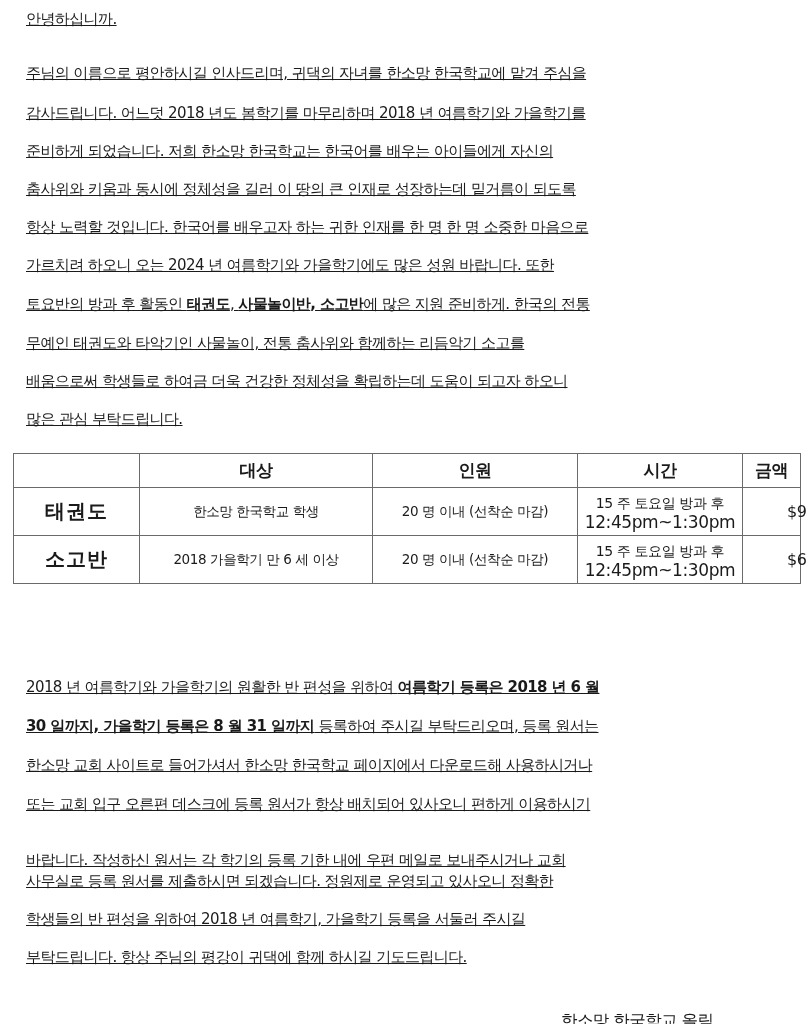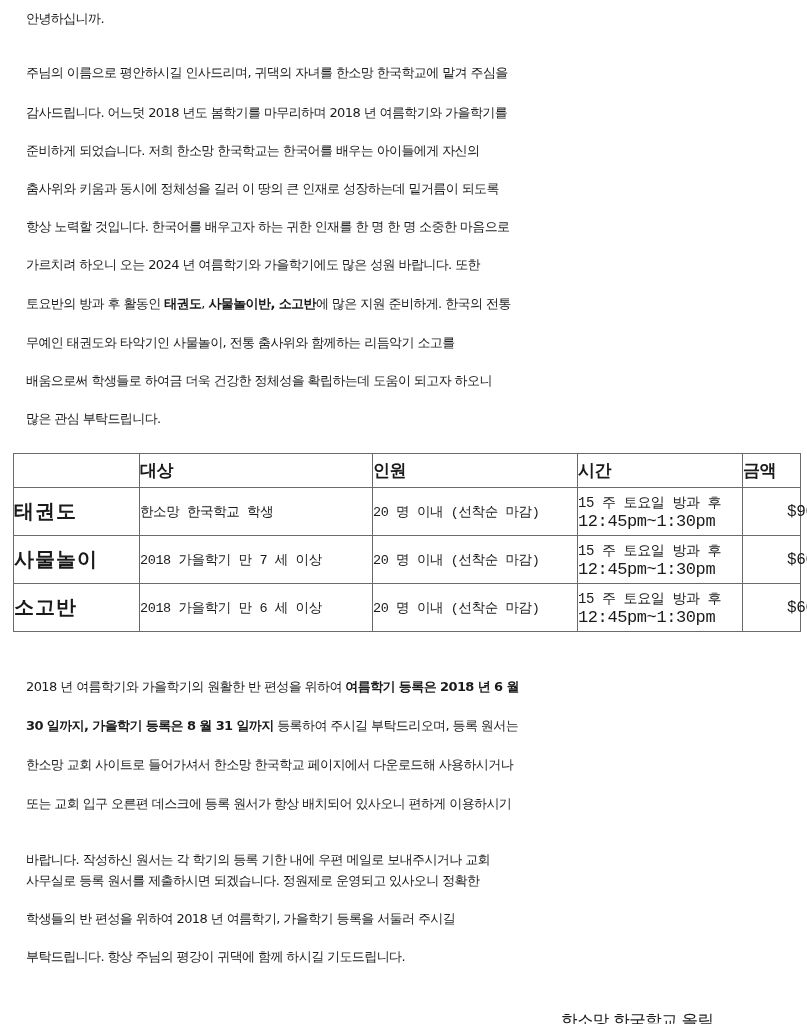--- a/index.html
+++ b/index.html
@@ -2,32 +2,32 @@
 <html><head>
 <meta charset="utf-8">
 <style>
   html, body { margin: 0; padding: 0; background: #ffffff; }
   body {
     width: 807px; height: 1024px; position: relative; overflow: hidden;
     font-family: "DejaVu Sans", "Liberation Sans", sans-serif;
     color: #1a1a1a;
   }
   .line {
-    position: absolute; left: 26px; font-size: 13px; white-space: nowrap;
-    letter-spacing: -0.6px; line-height: 20px;
+    position: absolute; left: 26px; font-size: 15px; white-space: nowrap;
+    letter-spacing: -0.6px; line-height: 20px; text-decoration: underline;
   }
   .line b { font-weight: bold; }
   .sig { position: absolute; left: 561px; top: 994px; font-size: 16.5px; letter-spacing: -0.6px; white-space: nowrap; margin-top: 16px; }
 
   table.prog {
     position: absolute; left: 13px; top: 453px; width: 787px;
     border-collapse: collapse; table-layout: fixed;
   }
   table.prog td, table.prog th {
-    border: 1.5px solid #6a6a6a; text-align: left; vertical-align: middle; padding: 0; font-family: Liberation Mono, monospace;
+    border: 1.5px solid #6a6a6a; text-align: center; vertical-align: middle; padding: 0;
   }
   table.prog th { height: 33px; font-size: 17px; font-weight: bold; letter-spacing: -0.4px; }
   table.prog td { height: 47px; font-size: 13.5px; letter-spacing: -0.4px; }
   table.prog td.name { font-size: 20px; font-weight: bold; letter-spacing: 1px; }
   table.prog td.price { font-size: 16px; padding-left: 44px; }
   .time-a { display: block; font-size: 14px; line-height: 20px; }
   .time-b { display: block; font-size: 17px; line-height: 18px; }
 </style>
 </head>
 <body>
@@ -72,30 +72,20 @@
       <td class="name">태권도</td>
       <td>한소망 한국학교 학생</td>
       <td>20 명 이내 (선착순 마감)</td>
       <td>
         <span class="time-a">15 주 토요일 방과 후</span>
         <span class="time-b">12:45pm~1:30pm</span>
       </td>
       <td class="price">$90</td>
     </tr>
     <tr>
-      <td class="name">사물놀이</td>
-      <td>2018 가을학기 만 7 세 이상</td>
-      <td>20 명 이내 (선착순 마감)</td>
-      <td>
-        <span class="time-a">15 주 토요일 방과 후</span>
-        <span class="time-b">12:45pm~1:30pm</span>
-      </td>
-      <td class="price">$60</td>
-    </tr>
-    <tr>
       <td class="name">소고반</td>
       <td>2018 가을학기 만 6 세 이상</td>
       <td>20 명 이내 (선착순 마감)</td>
       <td>
         <span class="time-a">15 주 토요일 방과 후</span>
         <span class="time-b">12:45pm~1:30pm</span>
       </td>
       <td class="price">$60</td>
     </tr>
   </tbody>

